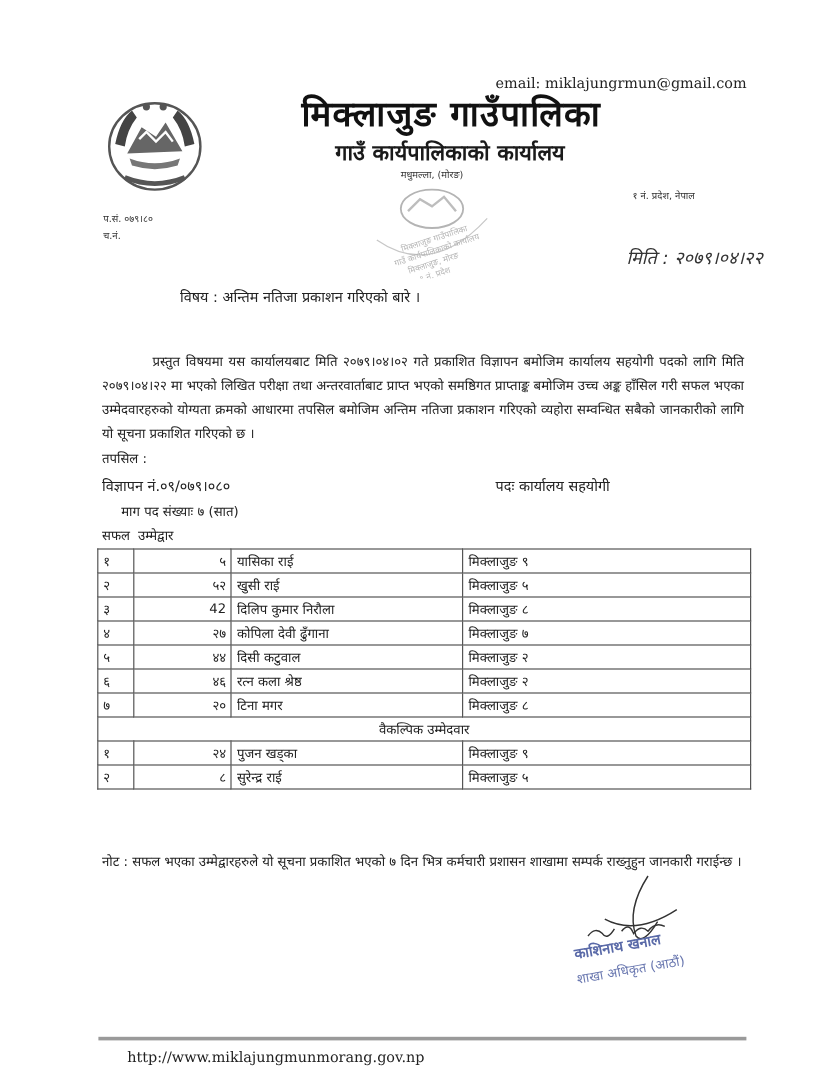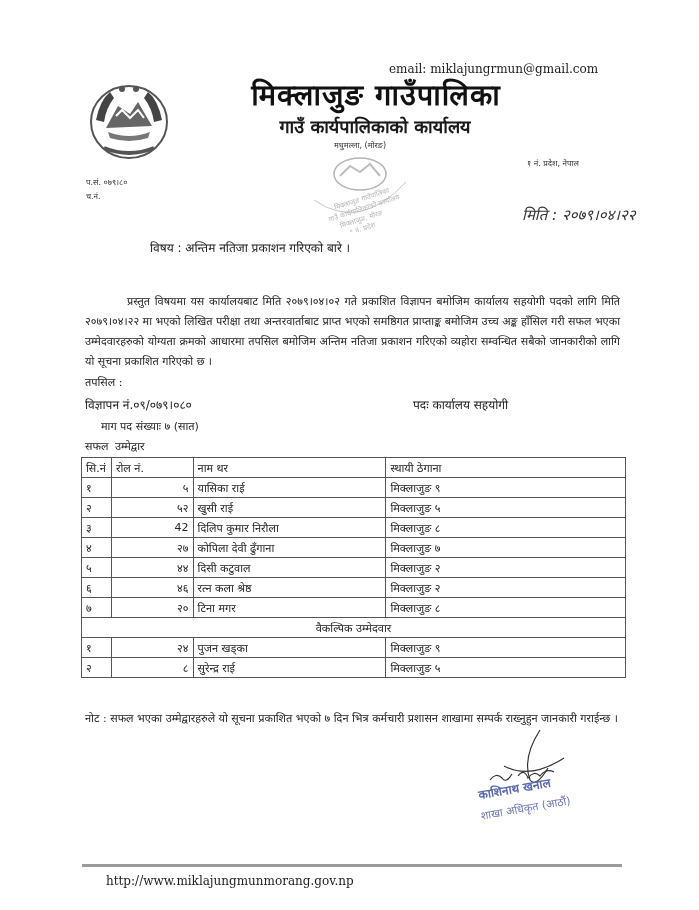--- a/index.html
+++ b/index.html
@@ -1,21 +1,21 @@
 <!DOCTYPE html>
 <html><head>
 <meta charset="utf-8">
 <style>
   html, body { margin: 0; padding: 0; }
   body {
     width: 699px; height: 910px; background: #ffffff; position: relative;
     font-family: "DejaVu Sans", sans-serif; color: #1c1c1c; overflow: hidden;
   }
   .abs { position: absolute; }
-  .email { left: 389px; top: 62px; font-family: "DejaVu Serif", serif; font-size: 12px; color: #222; text-align: center; }
+  .email { left: 413px; top: 62px; font-family: "DejaVu Serif", serif; font-size: 12px; color: #222; text-align: center; }
   .emblem { left: 86px; top: 80px; width: 86px; height: 82px; }
   .org-title { left: 186px; top: 74px; width: 380px; text-align: center; font-size: 29px; font-weight: bold; letter-spacing: 1px; color: #111; }
   .org-sub { left: 210px; top: 114px; width: 330px; text-align: center; font-size: 18px; font-weight: bold; color: #1a1a1a; }
   .org-addr { left: 300px; top: 139px; width: 120px; text-align: center; font-size: 8px; color: #333; }
   .province { left: 527px; top: 157px; font-size: 8px; color: #333; }
   .ref { left: 86px; top: 176px; font-size: 8px; color: #333; line-height: 14px; }
   .stamp { left: 300px; top: 152px; width: 120px; height: 80px; opacity: 0.55; }
   .date { left: 522px; top: 204px; font-size: 15px; color: #333; font-style: italic; }
   .subject { left: 150px; top: 239px; width: 420px; font-size: 12px; color: #222; }
   .body-text { left: 85px; top: 292px; width: 535px; font-size: 11px; line-height: 20px; text-align: justify; color: #222; }
@@ -92,26 +92,20 @@
 <div class="abs body-text"><span class="indent"></span><span>प्रस्तुत विषयमा यस कार्यालयबाट मिति २०७९।०४।०२ गते प्रकाशित विज्ञापन बमोजिम कार्यालय सहयोगी पदको लागि मिति २०७९।०४।२२ मा भएको लिखित परीक्षा तथा अन्तरवार्ताबाट प्राप्त भएको समष्ठिगत प्राप्ताङ्क बमोजिम उच्च अङ्क हाँसिल गरी सफल भएका उम्मेदवारहरुको योग्यता क्रमको आधारमा तपसिल बमोजिम अन्तिम नतिजा प्रकाशन गरिएको व्यहोरा सम्वन्धित सबैको जानकारीको लागि यो सूचना प्रकाशित गरिएको छ ।</span></div>
 
 <div class="abs tapasil">तपसिल :</div>
 <div class="abs adv-no">विज्ञापन नं.०९/०७९।०८०</div>
 <div class="abs post">पदः कार्यालय सहयोगी</div>
 <div class="abs demand">माग पद संख्याः ७ (सात)</div>
 <div class="abs succ-label">सफल उम्मेद्वार</div>
 
 <table class="results">
   <tbody>
-      <tr>
-    <td class="c1">सि.नं</td>
-    <td class="c2" style="text-align:left">रोल नं.</td>
-    <td class="c3">नाम थर</td>
-    <td class="c4">स्थायी ठेगाना</td>
-  </tr>
   <tr>
     <td class="c1">१</td>
     <td class="c2">५</td>
     <td class="c3">यासिका राई</td>
     <td class="c4">मिक्लाजुङ ९</td>
   </tr>
   <tr>
     <td class="c1">२</td>
     <td class="c2">५२</td>
     <td class="c3">खुसी राई</td>

